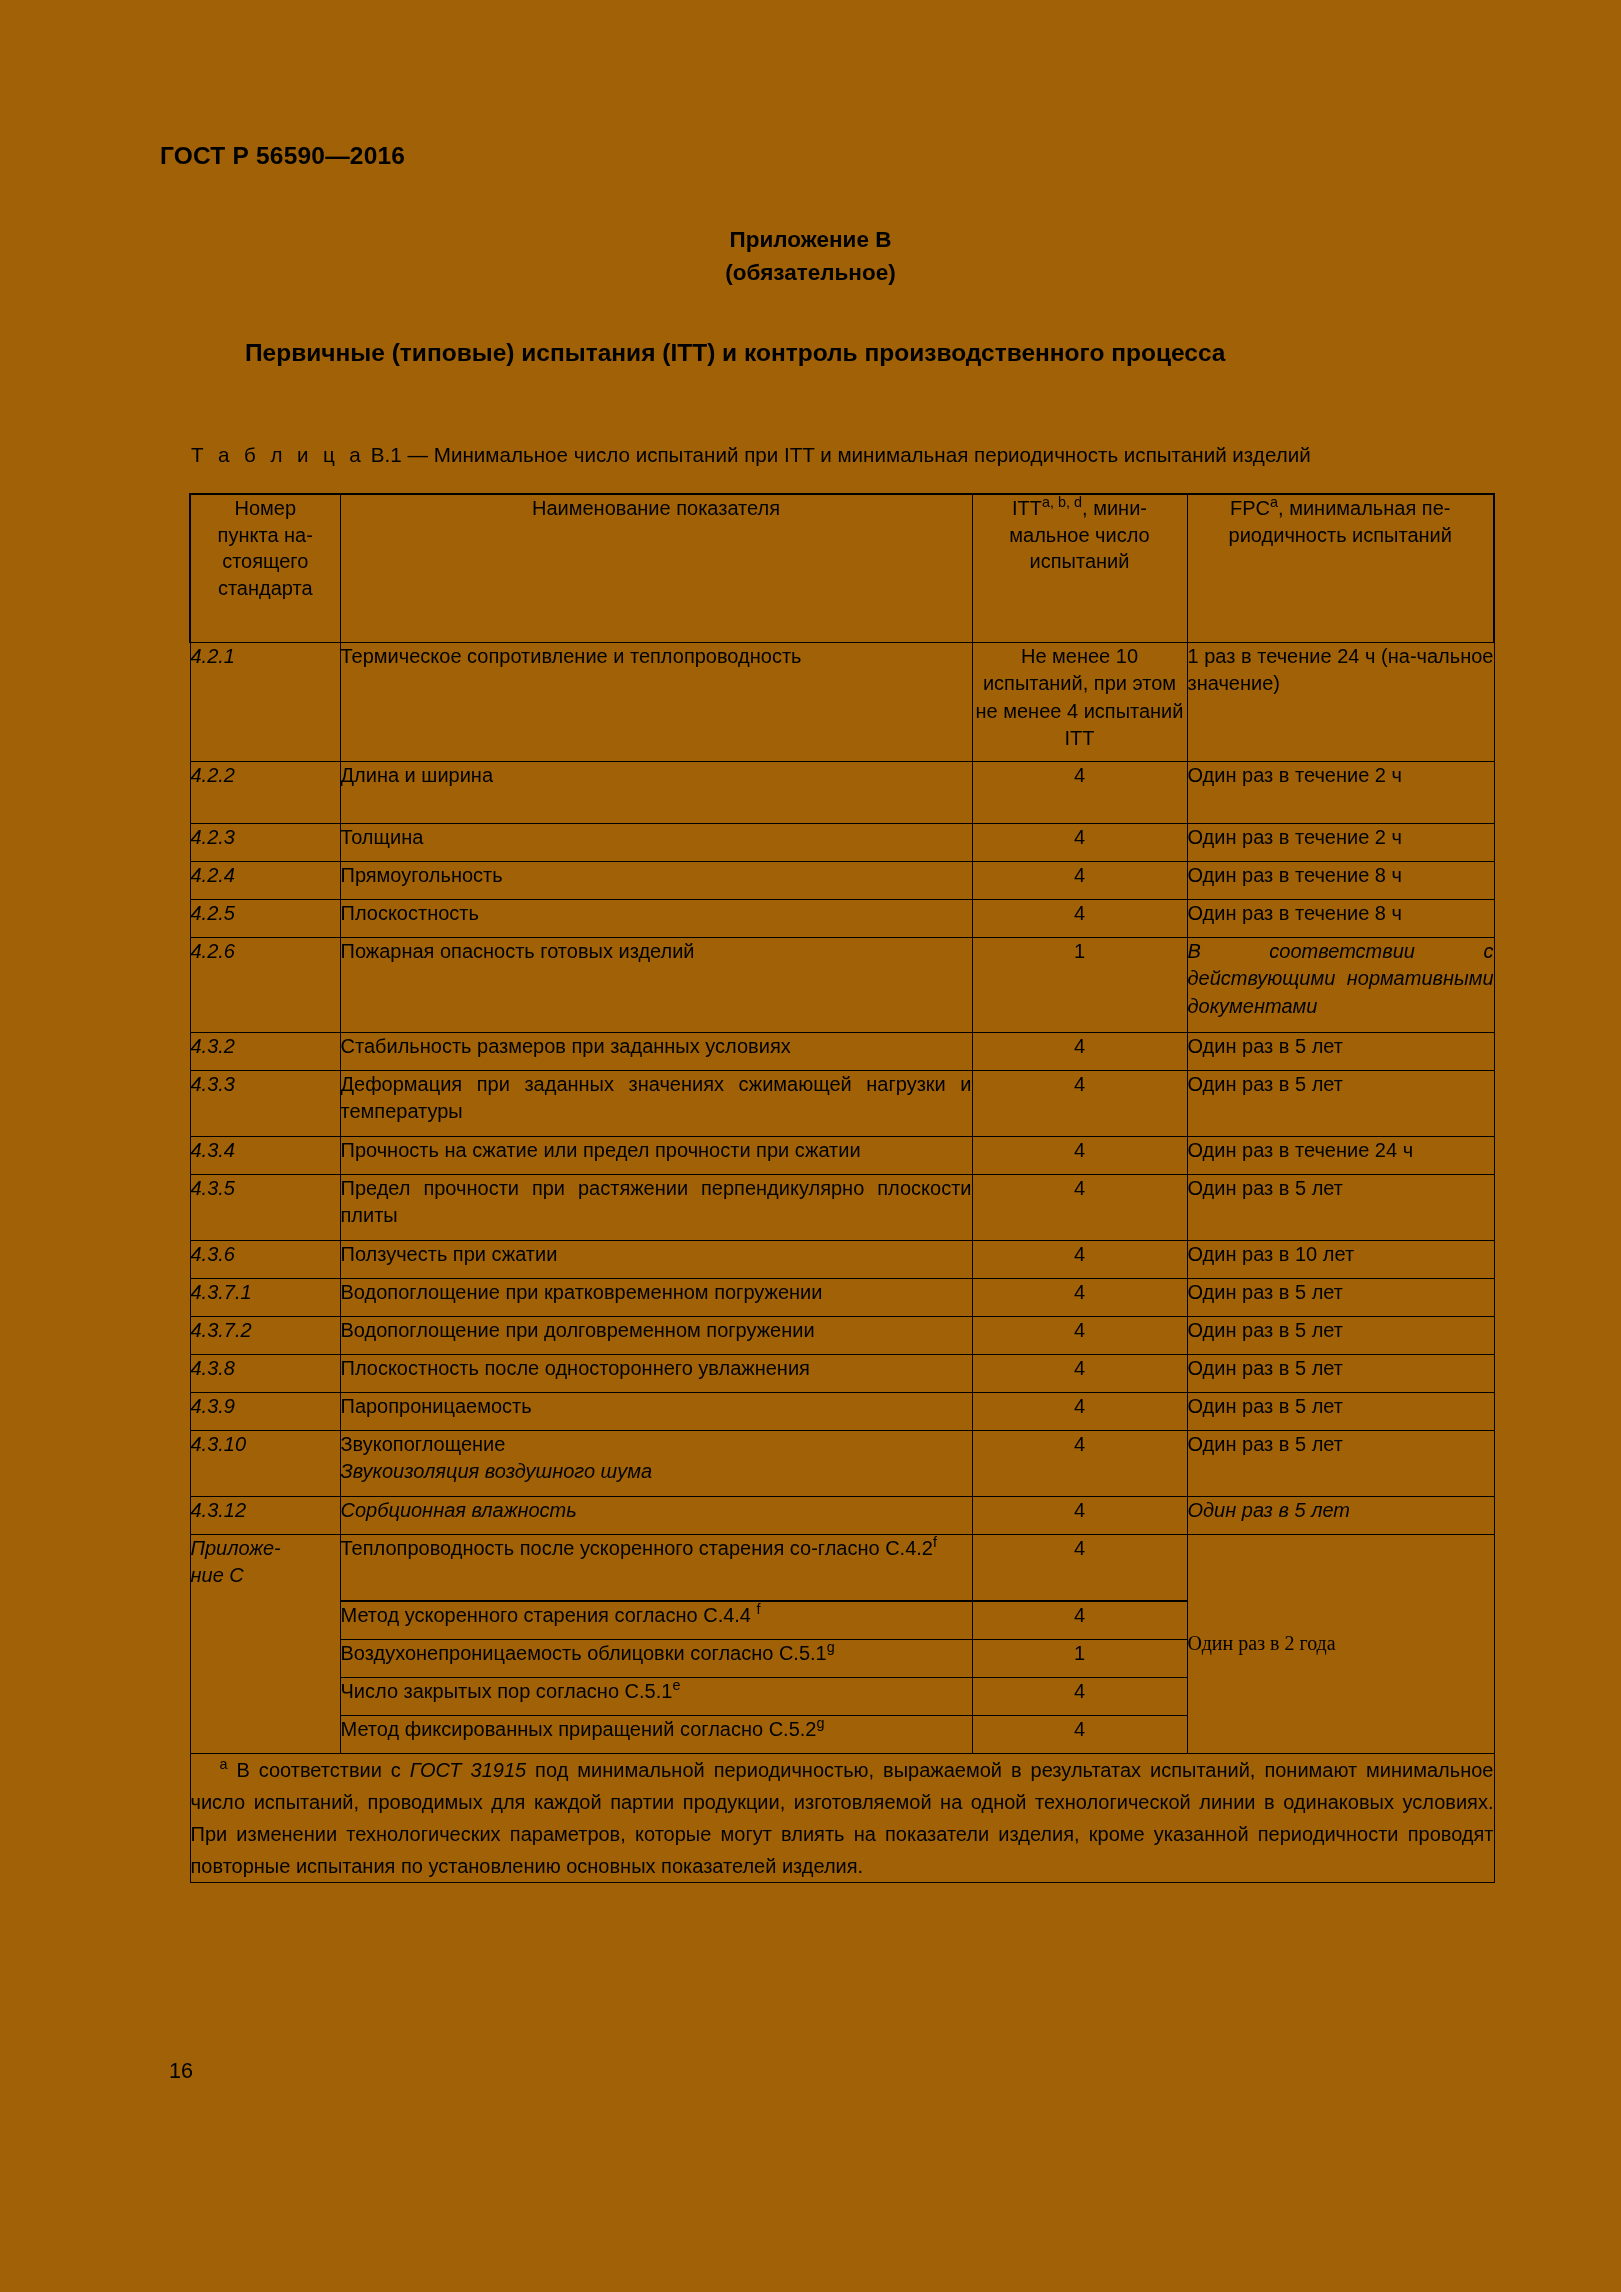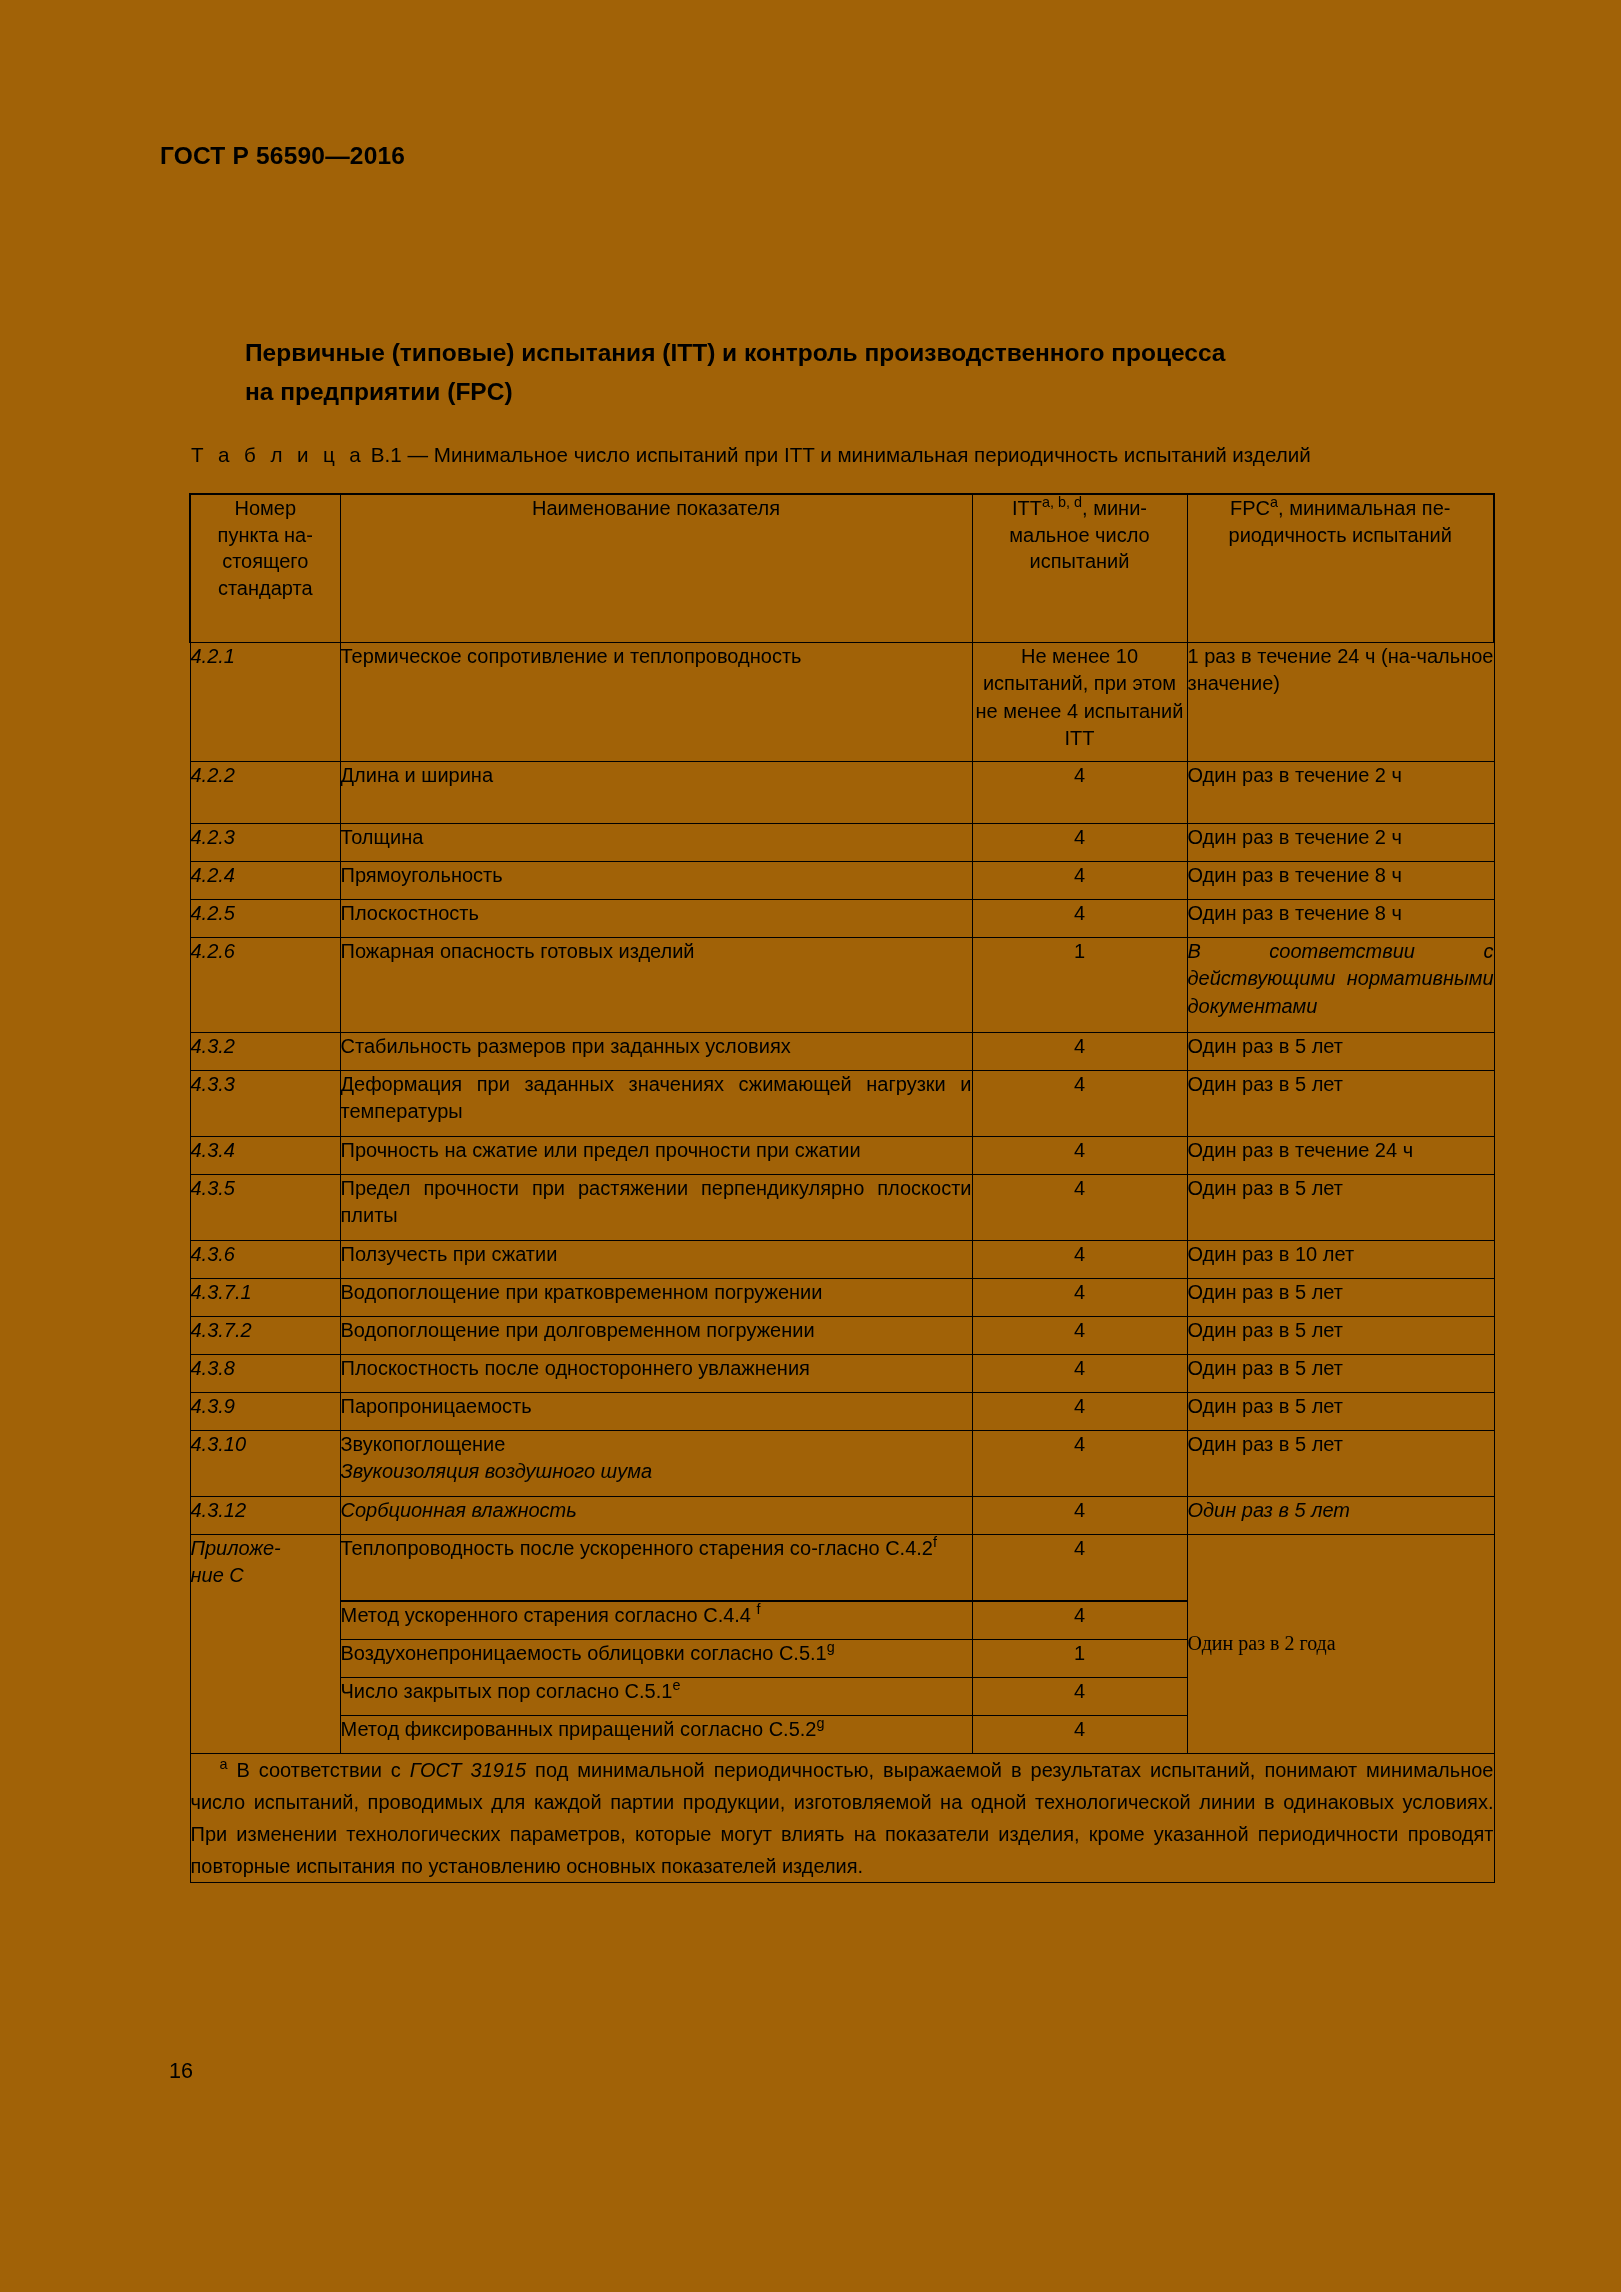--- a/index.html
+++ b/index.html
@@ -160,24 +160,27 @@
     font-size: 21.6px;
   }
 </style>
 </head>
 <body>
 
 <div id="page">
 
   <div class="doc-header">ГОСТ Р 56590—2016</div>
 
+  <div class="annex-head">
+    <div>Приложение В</div>
+    <div class="line2">(обязательное)</div>
+  </div>
 
   <div class="annex-title">
     <div>Первичные (типовые) испытания (ITT) и контроль производственного процесса</div>
-    <div>на предприятии (FPC)</div>
   </div>
 
   <div class="table-caption">
     <span class="spaced">Т а б л и ц а</span><span> В.1 — Минимальное число испытаний при ITT и минимальная периодичность испытаний изделий</span>
   </div>
 
   <div class="tbl-wrap">
   <table class="gost">
     <colgroup>
       <col style="width:150px">

